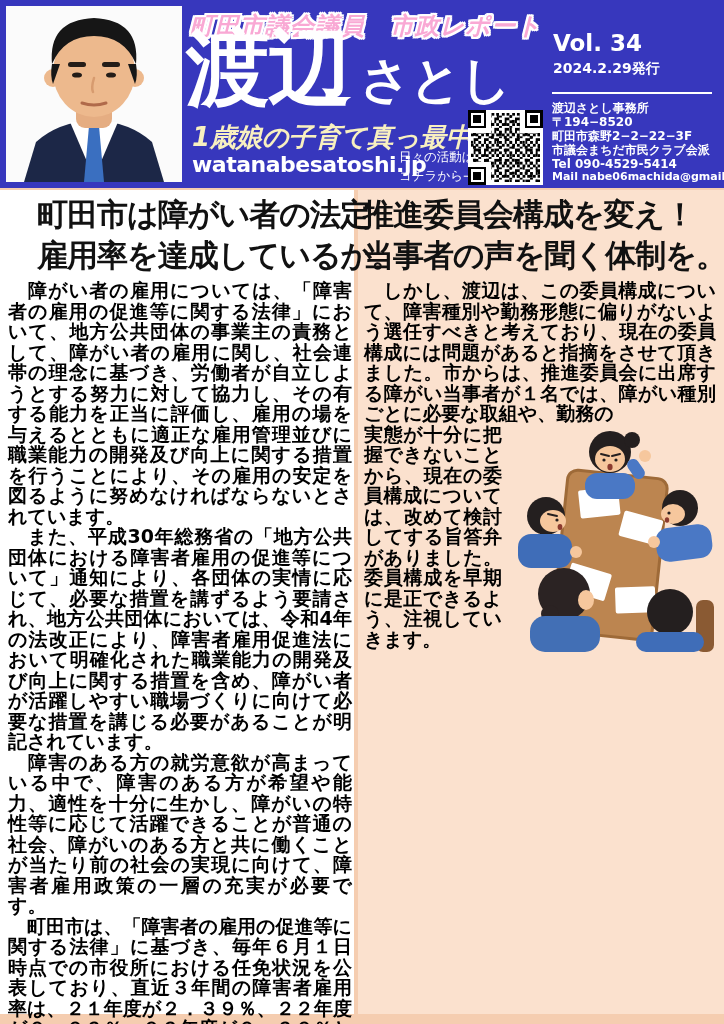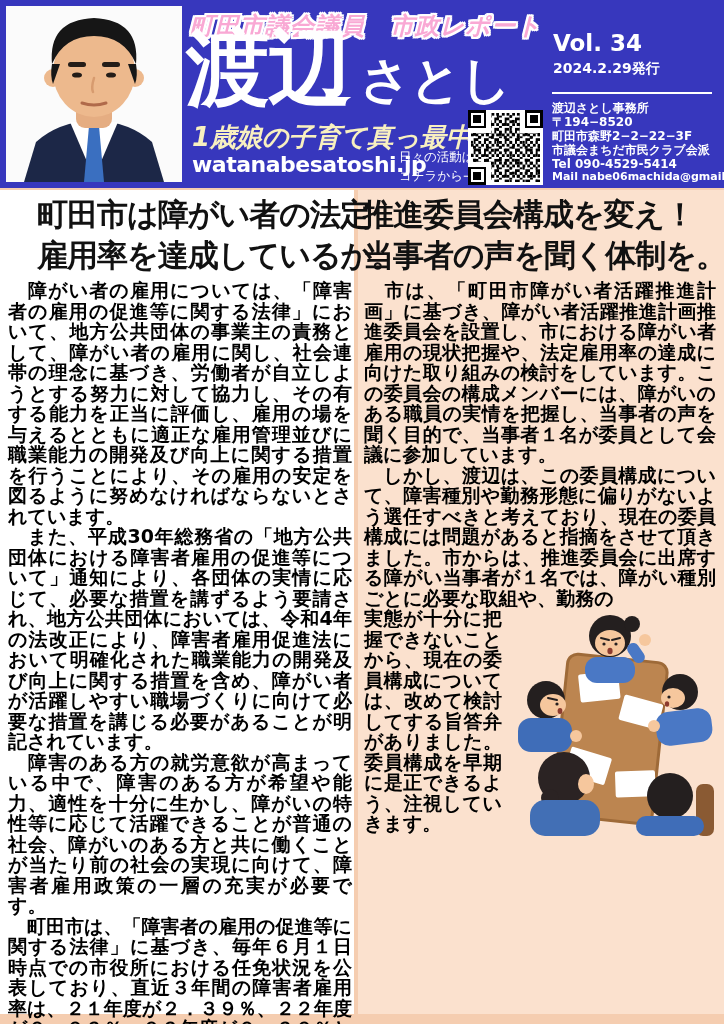--- a/index.html
+++ b/index.html
@@ -156,21 +156,20 @@
 
   <div class="col col-left">
     <p>　障がい者の雇用については、「障害者の雇用の促進等に関する法律」において、地方公共団体の事業主の責務として、障がい者の雇用に関し、社会連帯の理念に基づき、労働者が自立しようとする努力に対して協力し、その有する能力を正当に評価し、雇用の場を与えるとともに適正な雇用管理並びに職業能力の開発及び向上に関する措置を行うことにより、その雇用の安定を図るように努めなければならないとされています。</p>
     <p>　また、平成30年総務省の「地方公共団体における障害者雇用の促進等について」通知により、各団体の実情に応じて、必要な措置を講ずるよう要請され、地方公共団体においては、令和4年の法改正により、障害者雇用促進法において明確化された職業能力の開発及び向上に関する措置を含め、障がい者が活躍しやすい職場づくりに向けて必要な措置を講じる必要があることが明記されています。</p>
     <p>　障害のある方の就労意欲が高まっている中で、障害のある方が希望や能力、適性を十分に生かし、障がいの特性等に応じて活躍できることが普通の社会、障がいのある方と共に働くことが当たり前の社会の実現に向けて、障害者雇用政策の一層の充実が必要です。</p>
     <p>　町田市は、「障害者の雇用の促進等に関する法律」に基づき、毎年６月１日時点での市役所における任免状況を公表しており、直近３年間の障害者雇用率は、２１年度が２．３９％、２２年度が２．２３％、２３年度が２．３２％となっており、法定雇用率</p>
 
   </div>
 
   <div class="col col-right">
-    <p>　市は、「町田市障がい者活躍推進計画」に基づき、障がい者活躍推進計画推進委員会を設置し、市における障がい者雇用の現状把握や、法定雇用率の達成に向けた取り組みの検討をしています。この委員会の構成メンバーには、障がいのある職員の実情を把握し、当事者の声を聞く目的で、当事者１名が委員として会議に参加しています。</p>
     <p>　しかし、渡辺は、この委員構成について、障害種別や勤務形態に偏りがないよう選任すべきと考えており、現在の委員構成には問題があると指摘をさせて頂きました。市からは、推進委員会に出席する障がい当事者が１名では、障がい種別ごとに必要な取組や、勤務の</p>
     <div class="wrap-row">
       <div class="wrap-narrow">実態が十分に把握できないことから、現在の委員構成については、改めて検討してする旨答弁がありました。委員構成を早期に是正できるよう、注視していきます。</div>
       <div class="illus-block">
         <svg width="212" height="228" viewBox="0 0 212 228">
 
           <g transform="rotate(6 106 130)">
             <rect x="56" y="50" width="100" height="162" rx="10" fill="#bc8550" stroke="#9e6a38" stroke-width="3"></rect>
             <rect x="70" y="66" width="40" height="28" rx="2" fill="#fff" transform="rotate(-12 90 80)"></rect>
             <rect x="114" y="88" width="40" height="26" rx="2" fill="#fff" transform="rotate(9 134 101)"></rect>

